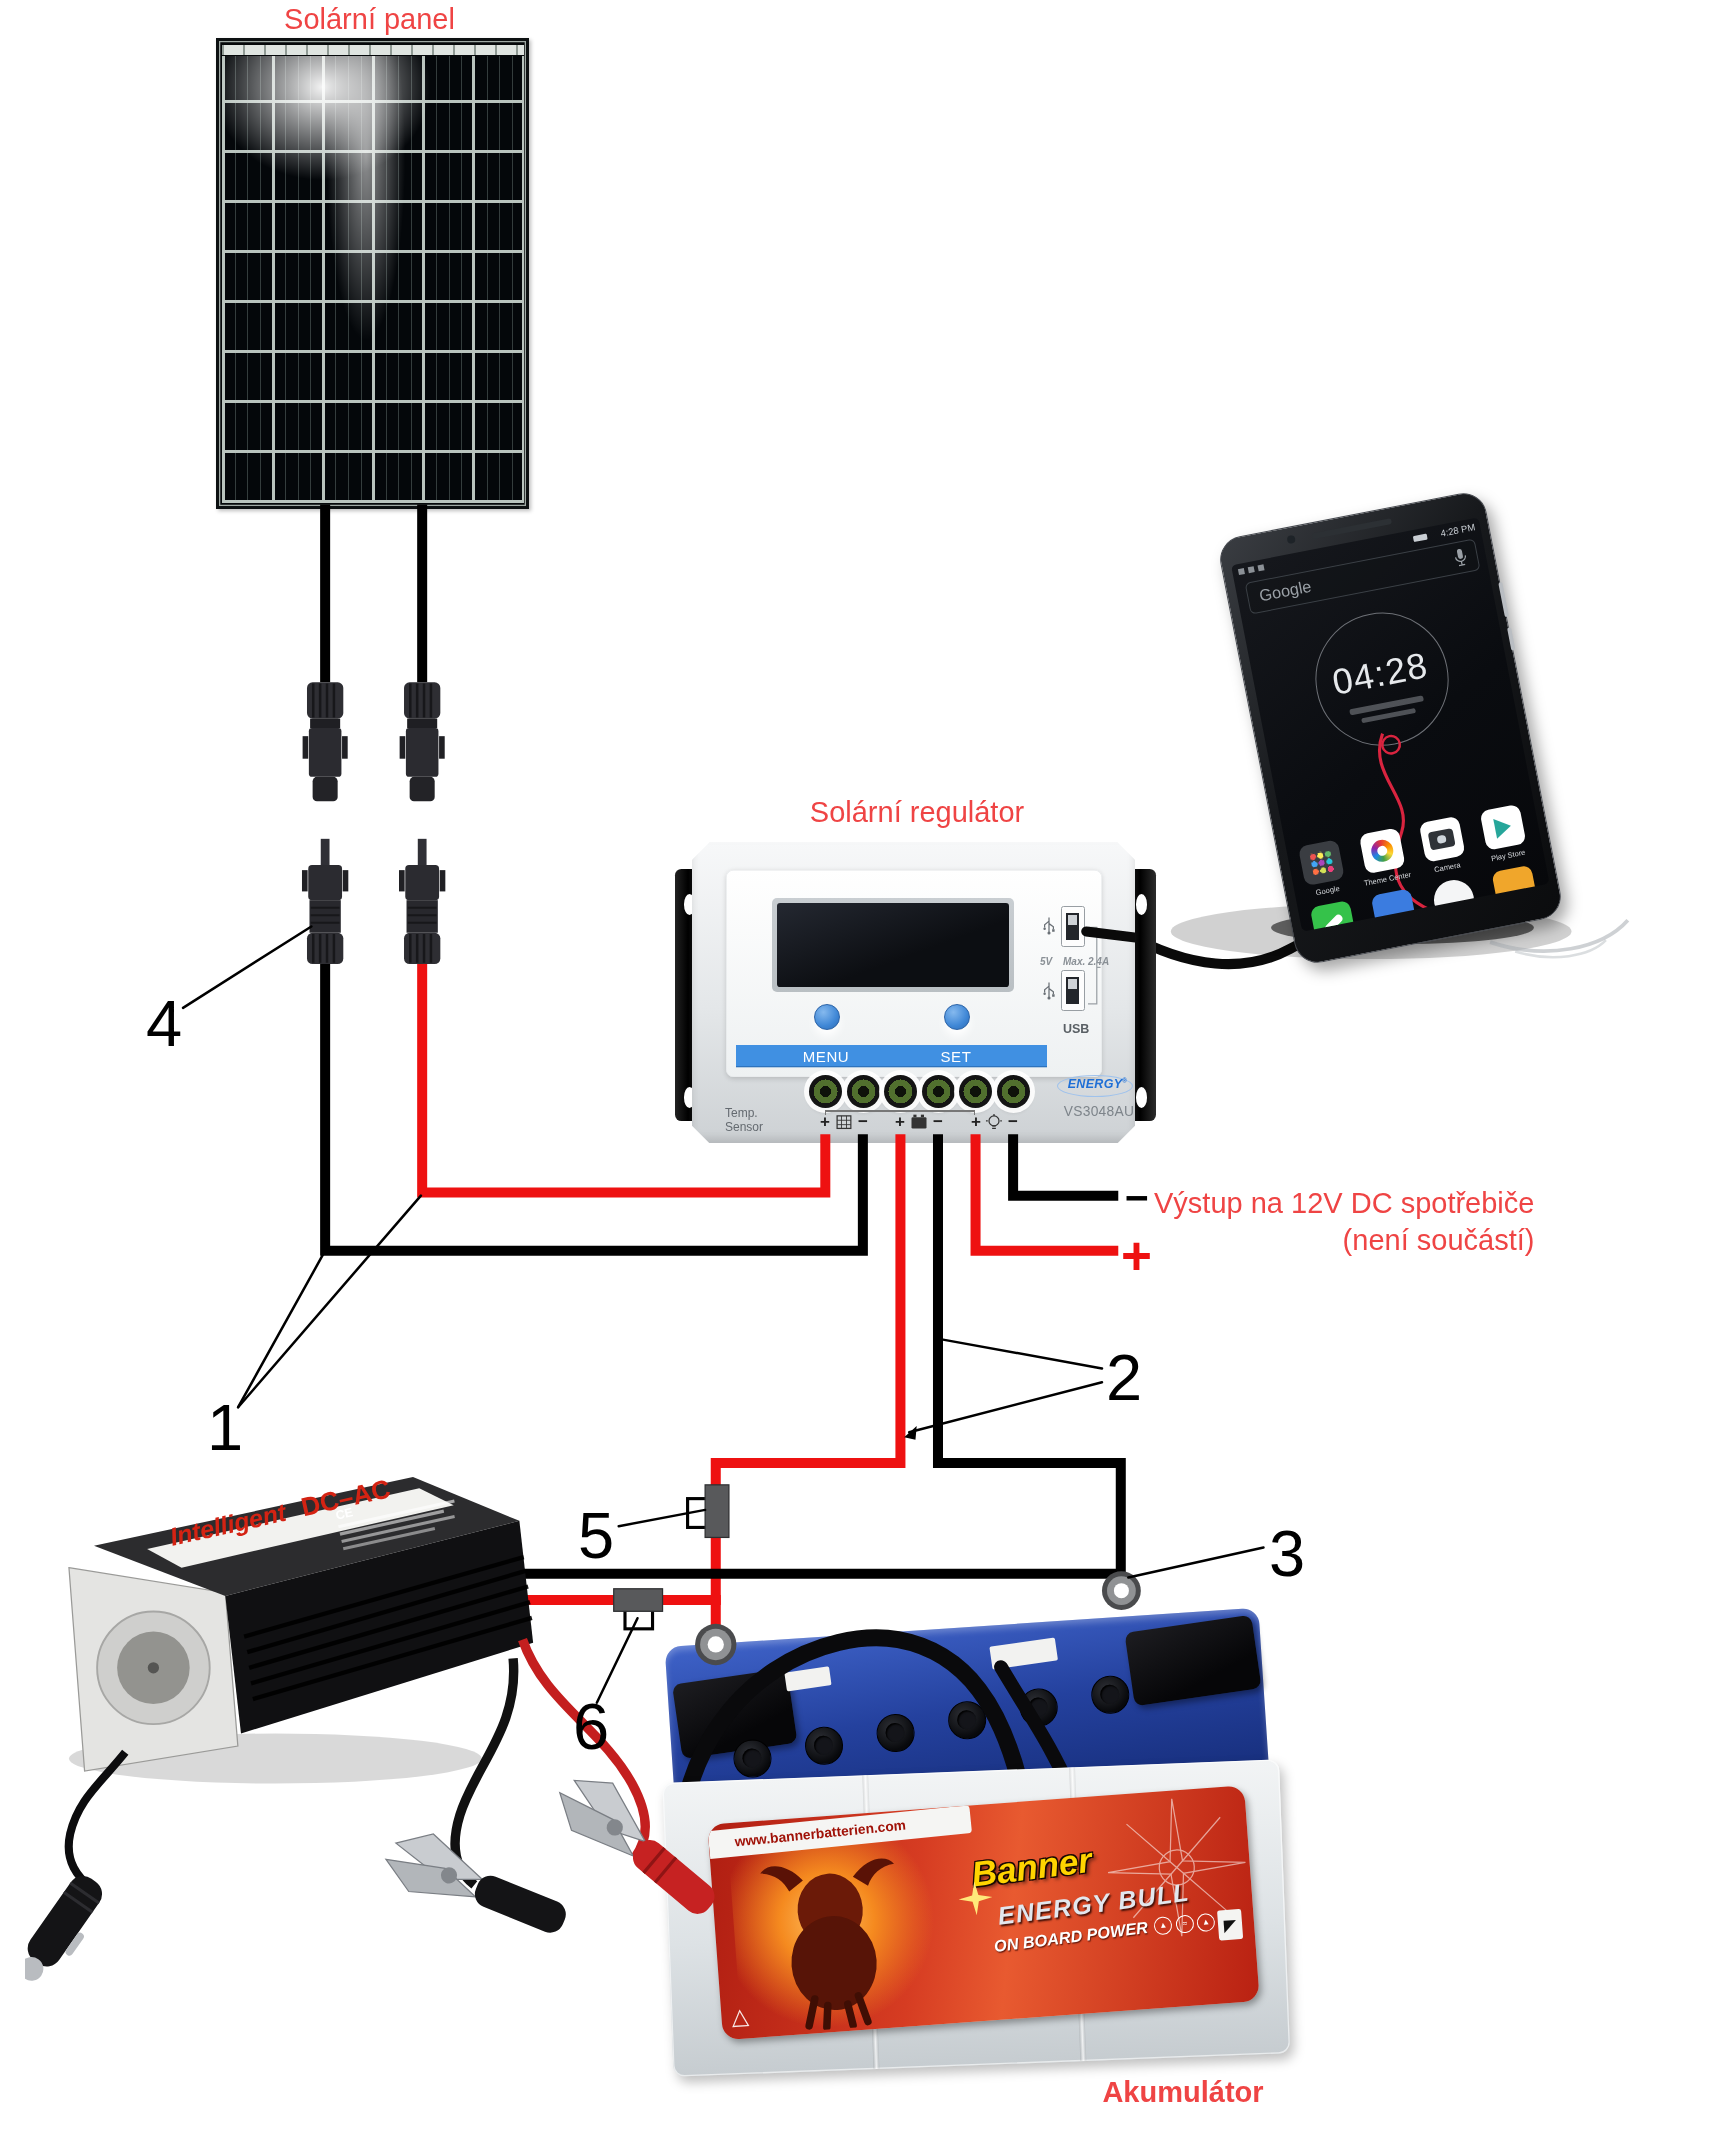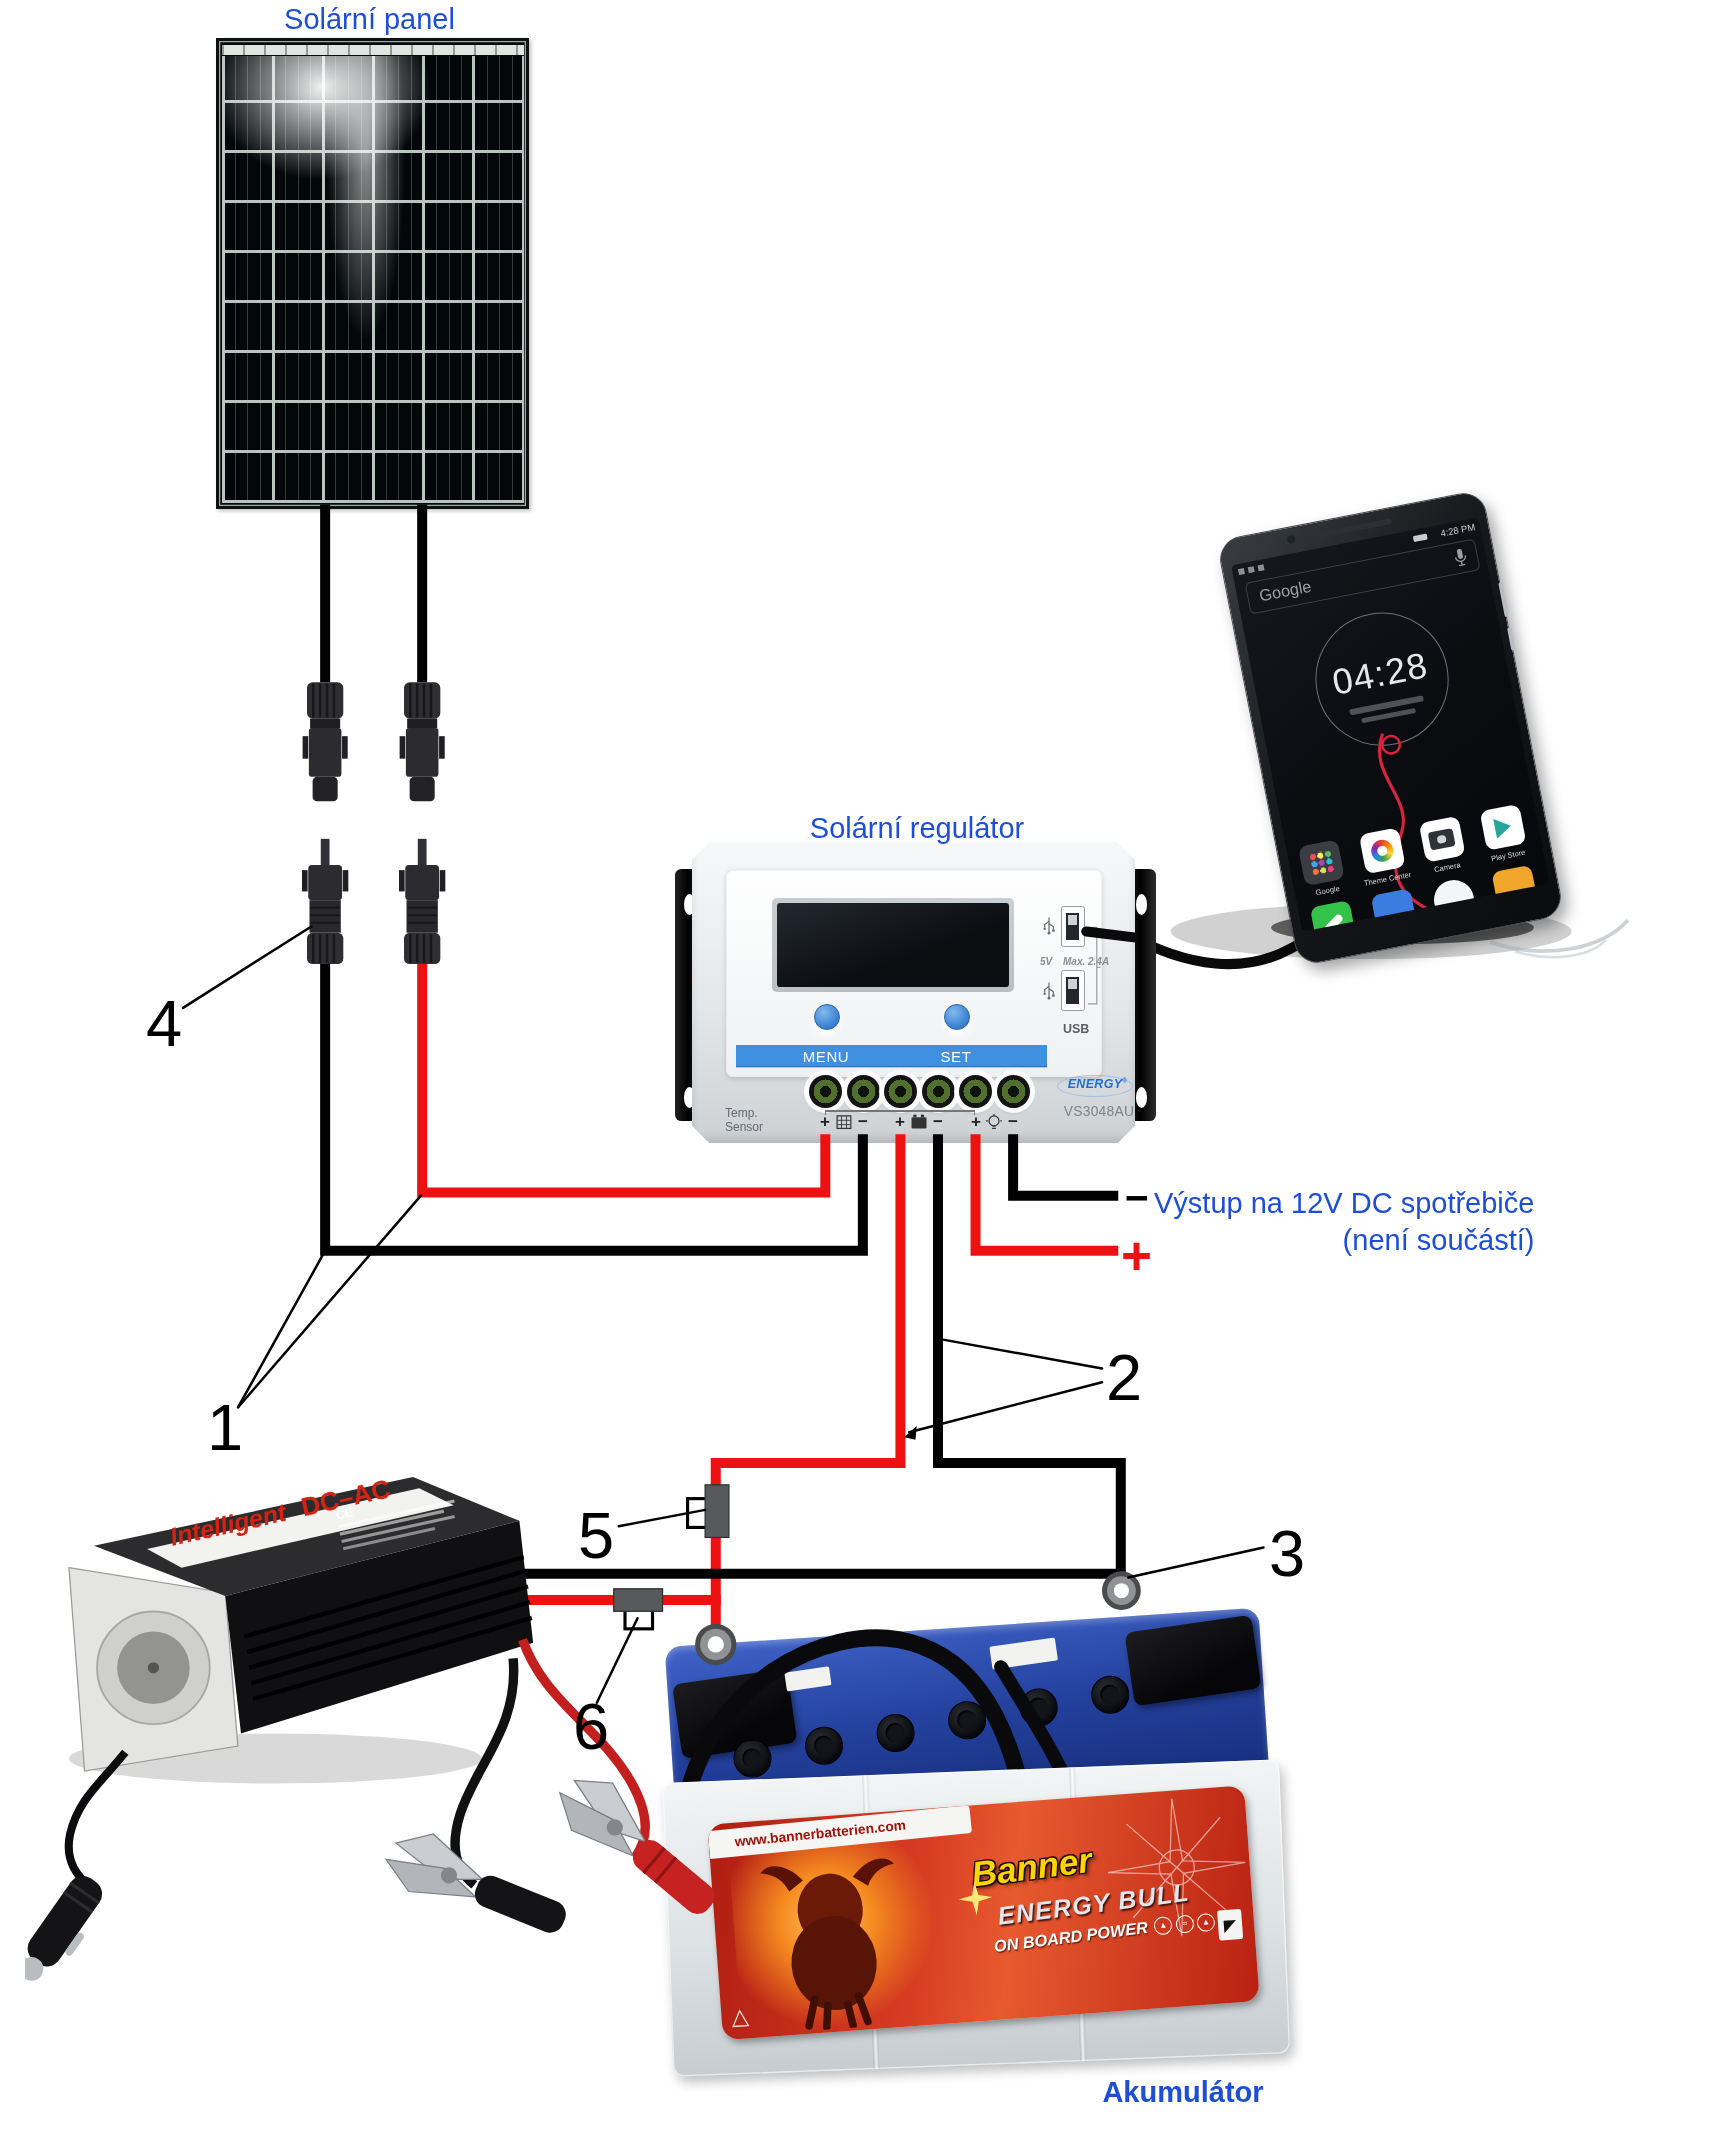--- a/index.html
+++ b/index.html
@@ -5,21 +5,21 @@
   html,body{margin:0;padding:0;background:#fff;}
   body{width:1732px;height:2129px;font-family:"Liberation Sans",sans-serif;}
   .canvas{position:absolute;left:0;top:0;width:1732px;height:2129px;overflow:hidden;background:#fff;}
   .abs{position:absolute;}
   svg.layer{position:absolute;left:0;top:0;width:1732px;height:2129px;}
   #under-svg{z-index:1;}
   .component{z-index:2;}
   #wire-svg{z-index:3;}
   #inverter-svg{z-index:4;left:25px;top:1452px;width:726px;height:538px;position:absolute;}
   .callout{z-index:5;position:absolute;font-size:65px;color:#000;transform:translate(-50%,-50%);line-height:1;}
-  .diagram-label{z-index:6;position:absolute;font-size:29px;color:#1d4ed8;line-height:1.28;}
+  .diagram-label{z-index:6;position:absolute;font-size:29px;color:#ef4444;line-height:1.28;}
   .center{text-align:center;}
   .w-red{stroke:var(--wire-red,#ee1111);}
   .w-blk{stroke:var(--wire-black,#000);}
   .wire{fill:none;stroke-width:16;}
   .leader{fill:none;stroke:#000;stroke-width:4;stroke-linecap:round;}
 
   
   .solar-panel{left:216px;top:38px;width:313px;height:471px;background:#05080a;border:3.1px solid #0d1112;box-sizing:border-box;box-shadow:inset 0 0 0 1.3px #9fa9a4, 1.9px 1.9px 3.8px rgba(0,0,0,.25);}
   .panel-strip{position:absolute;left:2.5px;top:3.8px;width:302px;height:10px;
     background:repeating-linear-gradient(90deg,#8f9a94 0 1.9px,#dfe5e1 1.9px 21px),linear-gradient(90deg,#c6cfc9,#e8ece9);}
@@ -495,21 +495,21 @@
   </svg>
 
   <div class="callout" style="left:225px;top:1427px;">1</div>
   <div class="callout" style="left:1124px;top:1377px;">2</div>
   <div class="callout" style="left:1287px;top:1553px;">3</div>
   <div class="callout" style="left:164px;top:1023px;">4</div>
   <div class="callout" style="left:596px;top:1535px;">5</div>
   <div class="callout" style="left:591px;top:1726px;">6</div>
 
   <div class="diagram-label center" style="left:238px;top:1.3px;width:263px;">Solární panel</div>
-  <div class="diagram-label center" style="left:751px;top:794px;width:332px;margin-top:16px;">Solární regulátor</div>
+  <div class="diagram-label center" style="left:751px;top:794px;width:332px;">Solární regulátor</div>
   <div class="dc-minus" style="left:1125px;top:1198px;">−</div>
   <div class="dc-plus" style="left:1121px;top:1256px;">+</div>
   <div class="diagram-label" style="left:1154px;top:1185px;text-align:right;">
     <div>Výstup na 12V DC spotřebiče</div>
     <div>(není součástí)</div>
   </div>
   <div class="diagram-label center" style="left:1064px;top:2074px;width:238px;font-weight:bold;">Akumulátor</div>
 
 </div>
 

